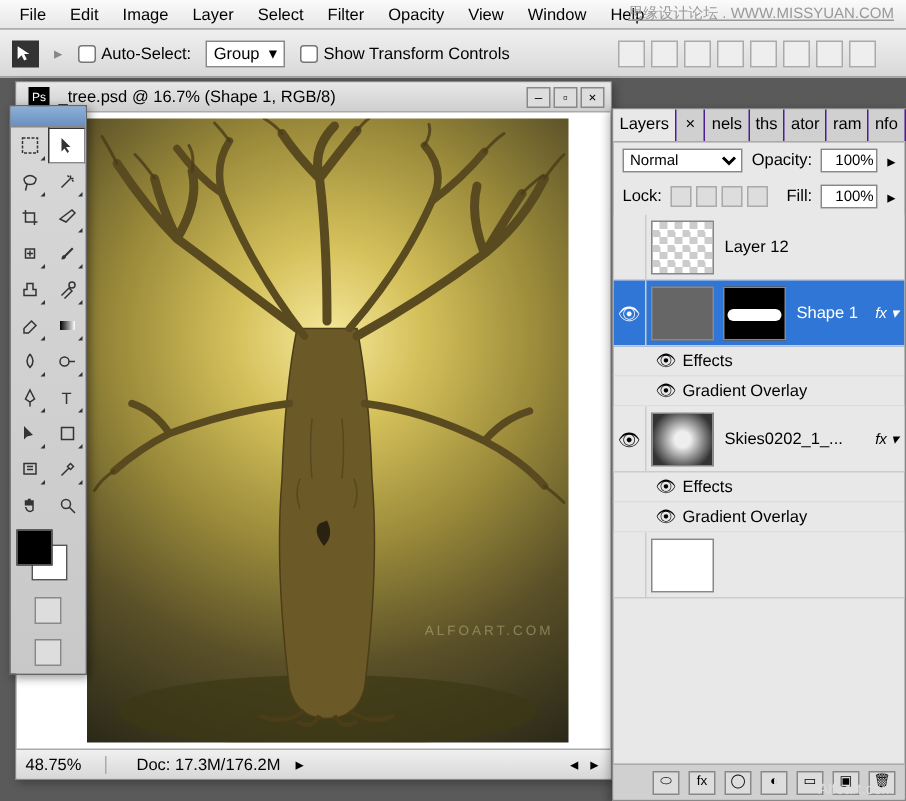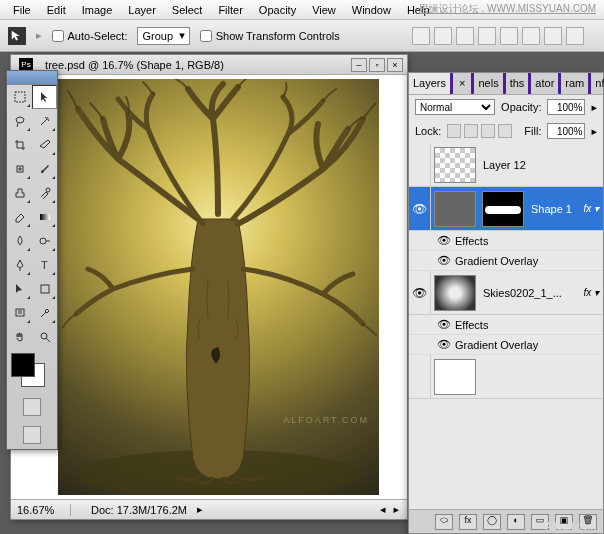--- a/index.html
+++ b/index.html
@@ -34,21 +34,21 @@
 .toolbox .tool.active { background: #fff; border: 1px inset #888; }
 .toolbox .tool .corner { position: absolute; bottom: 1px; right: 1px; width: 0; height: 0; border-right: 3px solid #333; border-top: 3px solid transparent; }
 .toolbox .swatches { padding: 4px; }
 .toolbox .swatch-big { width: 24px; height: 24px; border: 1px solid #555; position: relative; }
 .toolbox .swatch-fg { background: #000; position: absolute; top: 4px; left: 4px; z-index: 2; }
 .toolbox .swatch-bg { background: #fff; position: absolute; top: 14px; left: 14px; }
 .toolbox .qm { height: 28px; display: flex; align-items: center; justify-content: center; }
 .toolbox .qm div { width: 18px; height: 18px; border: 1px solid #888; background: #ddd; }
 .layerspanel { position: absolute; right: 0; top: 20px; width: 196px; height: 462px; background: #e8e8e8; border: 1px solid #888; box-shadow: -2px 2px 6px rgba(0,0,0,0.3); z-index: 15; }
 .layerspanel .tabs { height: 22px; display: flex; background: #d0d0d0; border-bottom: 1px solid #aaa; font-size: 10px; }
-.layerspanel .tabs span { padding: 4px 4px; border-right: 3px solid #4c1d95; cursor: pointer; text-align: center; }
+.layerspanel .tabs span { padding: 4px 4px; border-right: 1px solid #4c1d95; cursor: pointer; text-align: center; }
 .layerspanel .tabs span.active { background: #e8e8e8; }
 .layerspanel .tabs .x { margin-left: auto; padding: 4px 6px; }
 .layerspanel .row { display: flex; align-items: center; padding: 4px 6px; gap: 6px; }
 .layerspanel select, .layerspanel input { font-size: 10px; border: 1px solid #888; background: #fff; height: 16px; }
 .layerspanel .opacity-box { width: 38px; text-align: right; padding-right: 2px; }
 .layerspanel .lockicons { display: flex; gap: 3px; }
 .layerspanel .lockicons div { width: 14px; height: 14px; border: 1px solid #aaa; background: #ddd; }
 .layerspanel .layers { overflow: auto; height: 366px; }
 .layerspanel .layer { display: flex; align-items: center; border-bottom: 1px solid #ccc; min-height: 44px; background: #e8e8e8; }
 .layerspanel .layer.selected { background: #3076d6; color: #fff; }
@@ -148,21 +148,21 @@
           <path d="M290 50 Q298 42 304 38"></path>
             <path d="M18 235 Q10 240 5 248"></path>
             <path d="M305 245 Q312 250 318 256"></path>
         </g>
         <path d="M142 240 Q138 250 142 260 M178 240 Q182 250 178 260 M150 200 Q148 220 150 240 M170 200 Q172 220 170 240" stroke="#4a3d18" stroke-width="1" fill="none" opacity="0.6"></path>
         <path d="M145 395 Q130 405 115 398 M175 395 Q190 405 205 398 M155 398 Q150 408 140 402 M165 398 Q170 408 180 402" stroke="#4a3d18" stroke-width="3" fill="none"></path>
       </svg>
       <div class="watermark2">ALFOART.COM</div>
     </div>
     <div class="statusbar">
-      <div class="zoom">16.67%</div>
+      <div class="zoom">48.75%</div>
       <div class="docinfo">Doc: 17.3M/176.2M</div>
       <div style="margin-left:10px;">▸</div>
       <div style="margin-left:auto; padding-right:8px;">◂</div>
       <div style="padding-right:8px;">▸</div>
     </div>
   </div>
 
   <div class="toolbox">
     <div class="tb-header"></div>
     <div class="tools">

